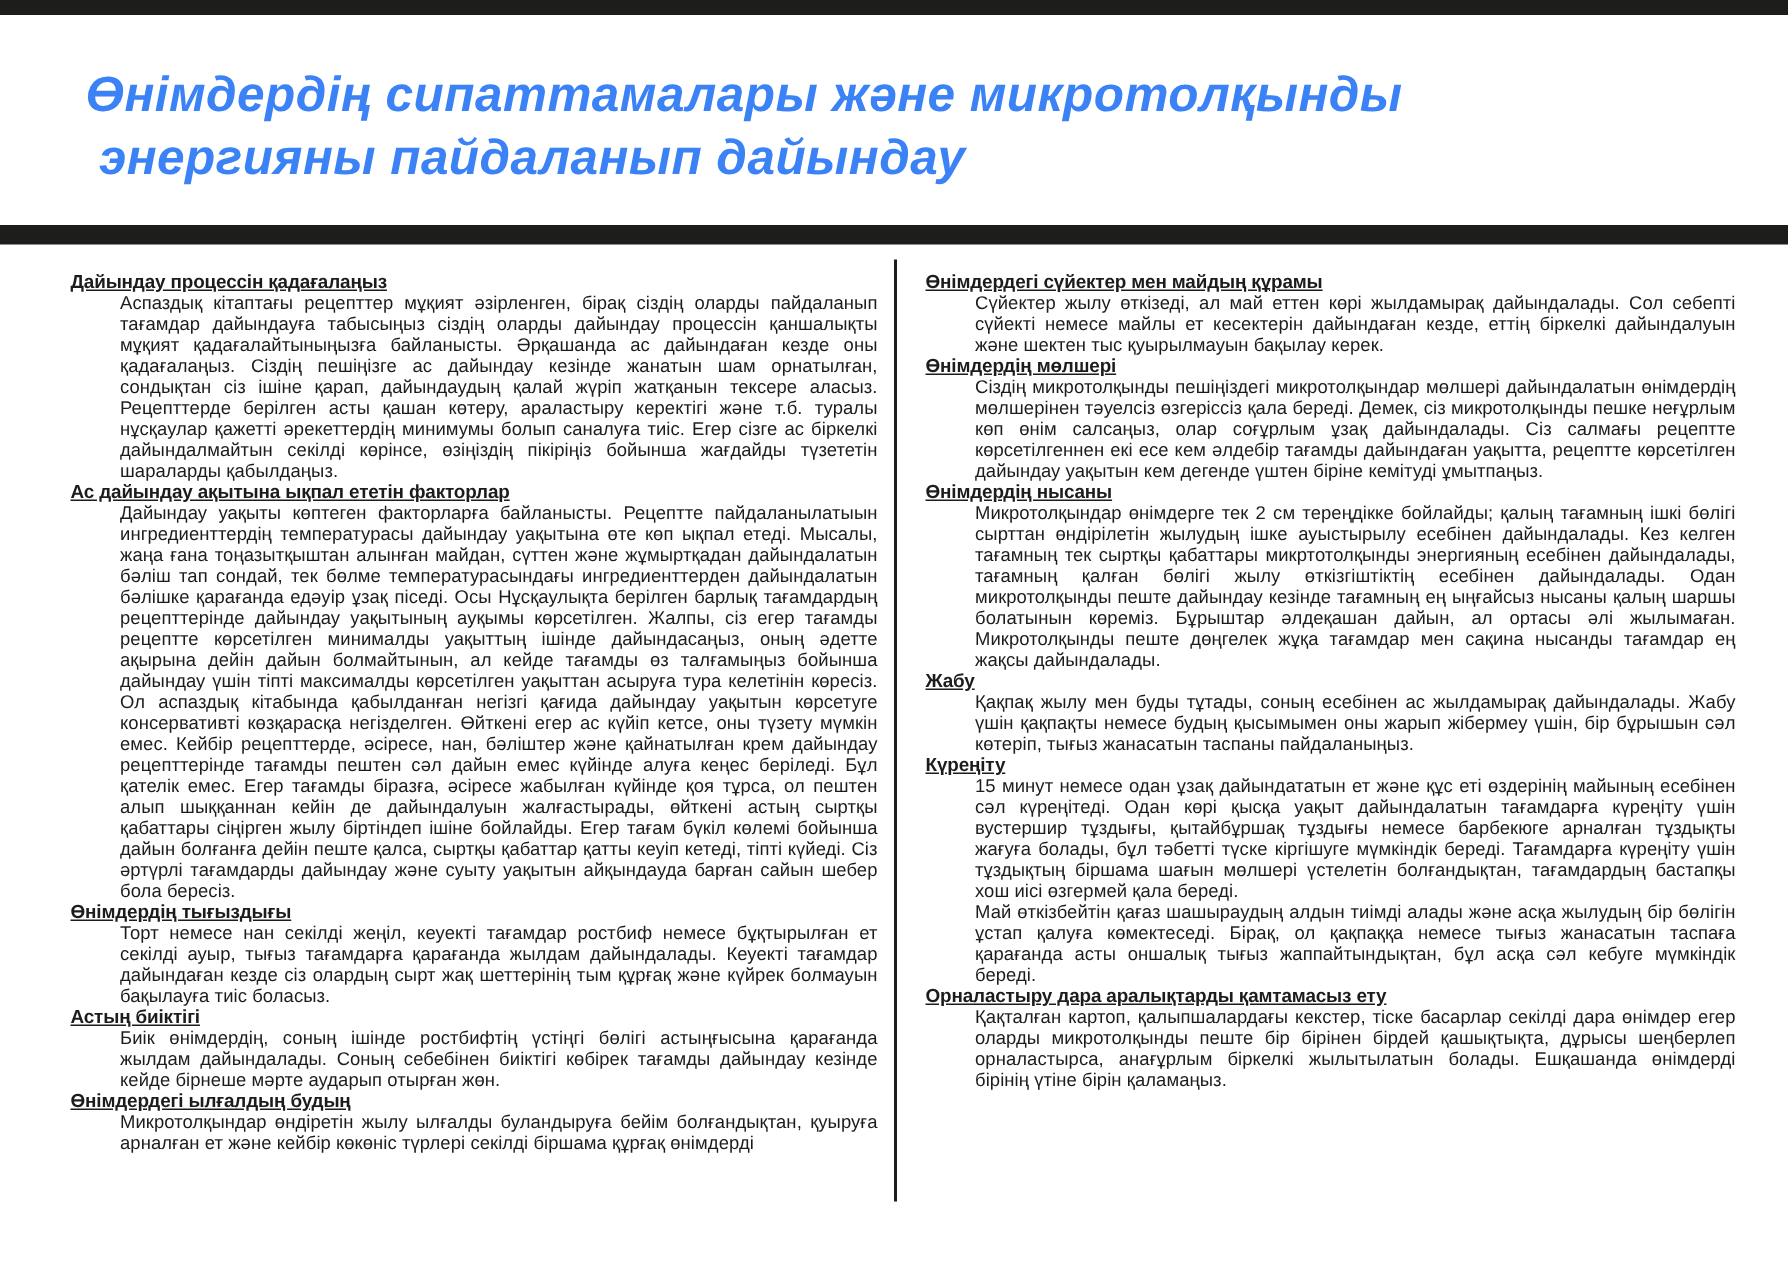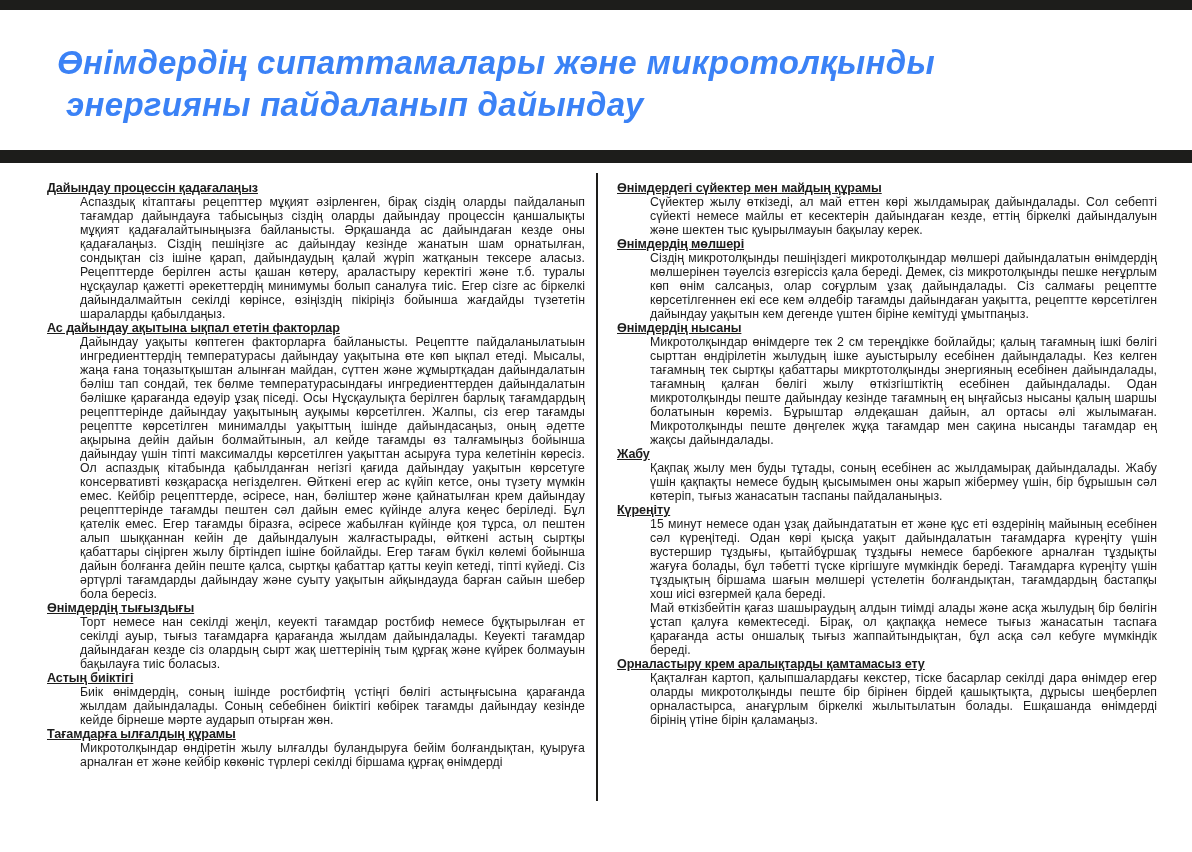--- a/index.html
+++ b/index.html
@@ -92,21 +92,21 @@
     </div>
     <div class="section">
       <h3>Өнімдердің тығыздығы</h3>
       <p>Торт немесе нан секілді жеңіл, кеуекті тағамдар ростбиф немесе бұқтырылған ет секілді ауыр, тығыз тағамдарға қарағанда жылдам дайындалады. Кеуекті тағамдар дайындаған кезде сіз олардың сырт жақ шеттерінің тым құрғақ және күйрек болмауын бақылауға тиіс боласыз.</p>
     </div>
     <div class="section">
       <h3>Астың биіктігі</h3>
       <p>Биік өнімдердің, соның ішінде ростбифтің үстіңгі бөлігі астыңғысына қарағанда жылдам дайындалады. Соның себебінен биіктігі көбірек тағамды дайындау кезінде кейде бірнеше мәрте аударып отырған жөн.</p>
     </div>
     <div class="section">
-      <h3>Тағамдарға ылғалдың құрамы</h3>
+      <h3>Өнімдердегі ылғалдың будың</h3>
       <p>Микротолқындар өндіретін жылу ылғалды буландыруға бейім болғандықтан, қуыруға арналған ет және кейбір көкөніс түрлері секілді біршама құрғақ өнімдерді</p>
     </div>
   </div>
 <div class="column-divider" style="background: rgb(29, 29, 27);"></div>
 <div class="col col-right" id="col-right">
     <div class="section">
       <h3>Өнімдердегі сүйектер мен майдың құрамы</h3>
       <p>Сүйектер жылу өткізеді, ал май еттен көрі жылдамырақ дайындалады. Сол себепті сүйекті немесе майлы ет кесектерін дайындаған кезде, еттің біркелкі дайындалуын және шектен тыс қуырылмауын бақылау керек.</p>
     </div>
     <div class="section">
@@ -122,16 +122,16 @@
       <p>Қақпақ жылу мен буды тұтады, соның есебінен ас жылдамырақ дайындалады. Жабу үшін қақпақты немесе будың қысымымен оны жарып жібермеу үшін, бір бұрышын сәл көтеріп, тығыз жанасатын таспаны пайдаланыңыз.</p>
     </div>
     <div class="section">
       <h3>Күреңіту</h3>
       <p>15 минут немесе одан ұзақ дайындататын ет және құс еті өздерінің майының есебінен сәл күреңітеді. Одан көрі қысқа уақыт дайындалатын тағамдарға күреңіту үшін вустершир тұздығы, қытайбұршақ тұздығы немесе барбекюге арналған тұздықты жағуға болады, бұл тәбетті түске кіргішуге мүмкіндік береді. Тағамдарға күреңіту үшін тұздықтың біршама шағын мөлшері үстелетін болғандықтан, тағамдардың бастапқы хош иісі өзгермей қала береді.</p>
     </div>
     <div class="section">
       <p>Май өткізбейтін қағаз шашыраудың алдын тиімді алады және асқа жылудың бір бөлігін ұстап қалуға көмектеседі. Бірақ, ол қақпаққа немесе тығыз жанасатын таспаға қарағанда асты оншалық тығыз жаппайтындықтан, бұл асқа сәл кебуге мүмкіндік береді.</p>
     </div>
     <div class="section">
-      <h3>Орналастыру крем аралықтарды қамтамасыз ету</h3>
+      <h3>Орналастыру дара аралықтарды қамтамасыз ету</h3>
       <p>Қақталған картоп, қалыпшалардағы кекстер, тіске басарлар секілді дара өнімдер егер оларды микротолқынды пеште бір бірінен бірдей қашықтықта, дұрысы шеңберлеп орналастырса, анағұрлым біркелкі жылытылатын болады. Ешқашанда өнімдерді бірінің үтіне бірін қаламаңыз.</p>
     </div>
   </div>
 
 </body></html>

